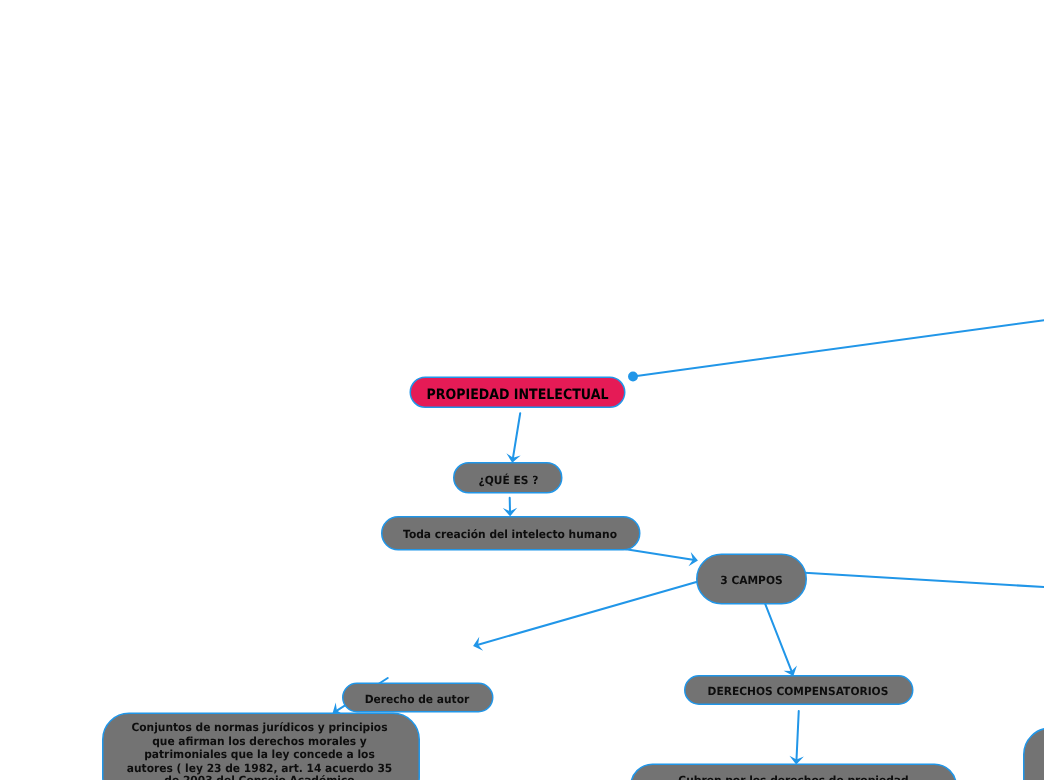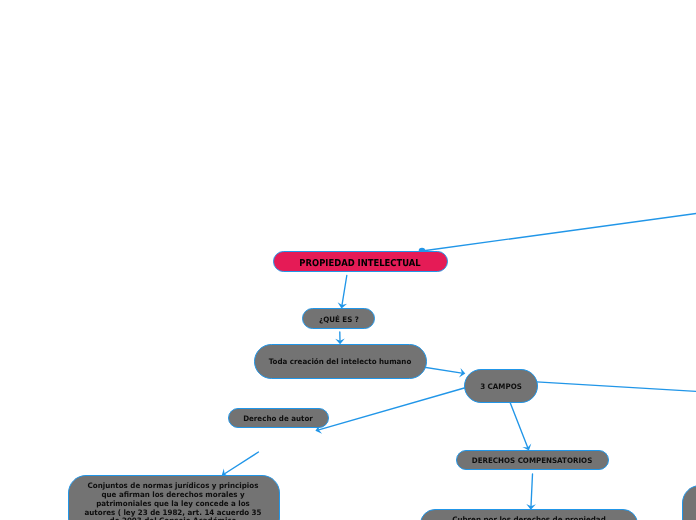--- a/index.html
+++ b/index.html
@@ -41,37 +41,37 @@
       <polygon points="340.1,344.2 335.2,338.7 340.0,340.8 344.8,338.5"></polygon>
       <polygon points="465.3,373.6 459.0,377.5 461.9,373.1 460.5,368.0"></polygon>
       <polygon points="315.4,430.7 319.5,424.5 318.7,429.8 322.1,433.8"></polygon>
       <polygon points="528.9,450.6 522.4,447.1 527.7,447.4 531.3,443.6"></polygon>
       <polygon points="221.7,475.5 223.8,468.4 224.6,473.7 229.0,476.5"></polygon>
       <polygon points="530.8,509.7 526.3,503.9 531.0,506.3 535.9,504.3"></polygon>
       <circle cx="422" cy="251" r="3.3"></circle>
     </g>
   </svg>
 
-  <div class="node root" style="left:272.8px;top:250.7px;width:175px;height:21.6px;">
+  <div class="node root" style="left:272.8px;top:250.7px;width:144px;height:21.6px;">
     <span class="lbl" style="font-size:9.5px;">PROPIEDAD INTELECTUAL</span>
   </div>
 
   <div class="node" style="left:302.3px;top:308.0px;width:72.6px;height:21.1px;">
     <span class="lbl" style="font-size:7.5px;">¿QUÉ ES ?</span>
   </div>
 
-  <div class="node" style="left:253.9px;top:343.9px;width:173.1px;height:35px;">
+  <div class="node" style="left:253.9px;top:343.9px;width:173.1px;height:23px;">
     <span class="lbl" style="font-size:7.5px;">Toda creación del intelecto humano</span>
   </div>
 
   <div class="node" style="left:463.9px;top:368.9px;width:74.2px;height:34px;">
     <span class="lbl" style="font-size:7.5px;">3 CAMPOS</span>
   </div>
 
-  <div class="node" style="left:227.9px;top:408px;width:101.1px;height:20.2px;">
+  <div class="node" style="left:227.9px;top:455px;width:101.1px;height:20.2px;">
     <span class="lbl" style="font-size:7.5px;">Derecho de autor</span>
   </div>
 
   <div class="node multi" style="left:67.5px;top:475px;width:212.5px;height:61px;">
     <span class="lbl" style="font-size:7.5px;top:25.8px;left:calc(50% - 1.2px);">Conjuntos de normas jurídicos y principios
 que afirman los derechos morales y
 patrimoniales que la ley concede a los
 autores ( ley 23 de 1982, art. 14 acuerdo 35
 de 2003 del Consejo Académico</span>
   </div>

